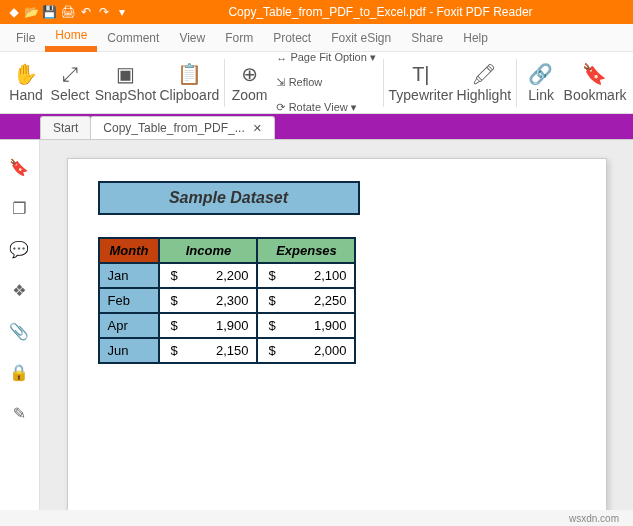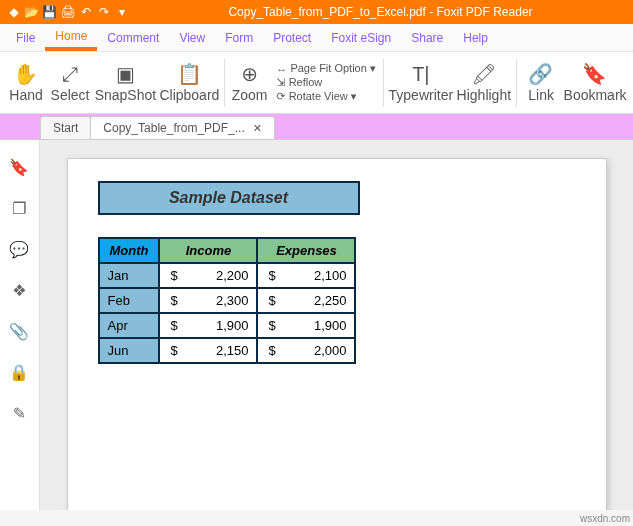--- a/index.html
+++ b/index.html
@@ -5,57 +5,57 @@
   * { box-sizing: border-box; }
   body { margin: 0; font-family: "Segoe UI", Tahoma, sans-serif; font-size: 12px; background: #f5f5f5; width: 633px; height: 526px; overflow: hidden; position: relative; }
   
   .titlebar { background: #ff7a00; height: 24px; display: flex; align-items: center; color: #fff; }
   .titlebar .qat { display: flex; gap: 2px; padding: 0 6px; }
   .titlebar .qat span { width: 16px; text-align: center; cursor: pointer; }
   .titlebar .fname { flex: 1; text-align: center; font-size: 12px; }
   .titlebar .right { padding-right: 8px; font-size: 11px; }
 
   .menubar { background: #fafafa; height: 28px; display: flex; align-items: center; padding: 0 6px; border-bottom: 1px solid #e5e5e5; }
-  .menubar .mitem { padding: 4px 10px; color: #8b5cf6; cursor: pointer; }
-  .menubar .mitem.active { color: #ff7a00; border-bottom: 4px solid #f97316; }
+  .menubar .mitem { padding: 4px 10px; color: #737373; cursor: pointer; }
+  .menubar .mitem.active { color: #ff7a00; border-bottom: 6px solid #f97316; }
   .menubar .sep { flex: 1; }
 
   .ribbon { background: #fff; height: 62px; display: flex; align-items: center; padding: 2px 6px; border-bottom: 1px solid #ddd; gap: 2px; }
   .rgroup { display: flex; flex-direction: column; align-items: center; justify-content: center; color: #555; padding: 2px 6px; cursor: pointer; min-width: 40px; }
   .rgroup .icon { font-size: 20px; line-height: 22px; }
   .rgroup .lbl { font-size: 14px; margin-top: 2px; }
   .vline { width: 1px; height: 48px; background: #e0e0e0; margin: 0 2px; }
-  .stacked { display: flex; flex-direction: column; gap: 1px; font-size: 11px; color: #555; padding: 2px 4px; }
+  .stacked { display: flex; flex-direction: column; gap: 12px; font-size: 11px; color: #555; padding: 2px 4px; }
   .stacked span { white-space: nowrap; cursor: pointer; }
 
-  .tabbar { background: #f0abfc; height: 26px; display: flex; align-items: flex-end; padding-left: 40px; border-bottom: 1px solid #ccc; }
+  .tabbar { background: #a21caf; height: 26px; display: flex; align-items: flex-end; padding-left: 40px; border-bottom: 1px solid #ccc; }
   .tab { background: #fff; border: 1px solid #ccc; border-bottom: none; padding: 4px 12px; font-size: 12px; color: #555; display: flex; align-items: center; gap: 8px; margin-right: -1px; border-radius: 3px 3px 0 0; }
   .tab.inactive { background: #f6f6f6; }
   .tab .close { font-size: 11px; cursor: pointer; }
 
   .workarea { display: flex; height: calc(526px - 24px - 28px - 62px - 26px - 16px); }
   .sidetools { width: 40px; background: #fff; border-right: 1px solid #e0e0e0; display: flex; flex-direction: column; align-items: center; padding-top: 18px; gap: 22px; color: #666; }
   .sidetools span { cursor: pointer; font-size: 16px; }
   .page { flex: 1; background: #ececec; display: flex; justify-content: center; align-items: flex-start; padding: 18px 0 0 0; overflow: hidden; }
   .sheet { background: #fff; border: 1px solid #ccc; width: 540px; height: 600px; box-shadow: 2px 2px 6px rgba(0,0,0,0.15); padding: 22px 30px; }
 
   .titlecell { width: 262px; background: #88bdd9; border: 2px solid #0a2a44; text-align: center; font-weight: bold; font-style: italic; font-size: 16px; color: #333; padding: 6px 0; margin-bottom: 22px; }
 
   table.data { border-collapse: collapse; }
   table.data th, table.data td { border: 2px solid #0a2a44; font-size: 13px; }
   table.data th { background: #84c491; font-weight: bold; font-style: italic; padding: 4px 10px; }
-  table.data th.first { background: #0ea5e9; }
+  table.data th.first { background: #c2410c; }
   table.data td { background: #88bdd9; padding: 4px 8px; }
   table.data td.white { background: #fff; }
   .moneycell { display: flex; justify-content: space-between; width: 80px; font-family: Arial, sans-serif; font-size: 13px; }
   .moneycell .sym { padding-left: 2px; }
   .moneycell .val { text-align: right; }
   table.data td.month { width: 52px; }
 
-  .watermark { position: absolute; right: 3px; bottom: 2px; font-size: 10px; color: #888; }
+  .watermark { position: absolute; right: 14px; bottom: 2px; font-size: 10px; color: #888; }
 </style>
 </head>
 <body>
 
 <div class="titlebar">
   <div class="qat">
     <span>◆</span>
     <span>📂</span>
     <span>💾</span>
     <span>🖨</span>

